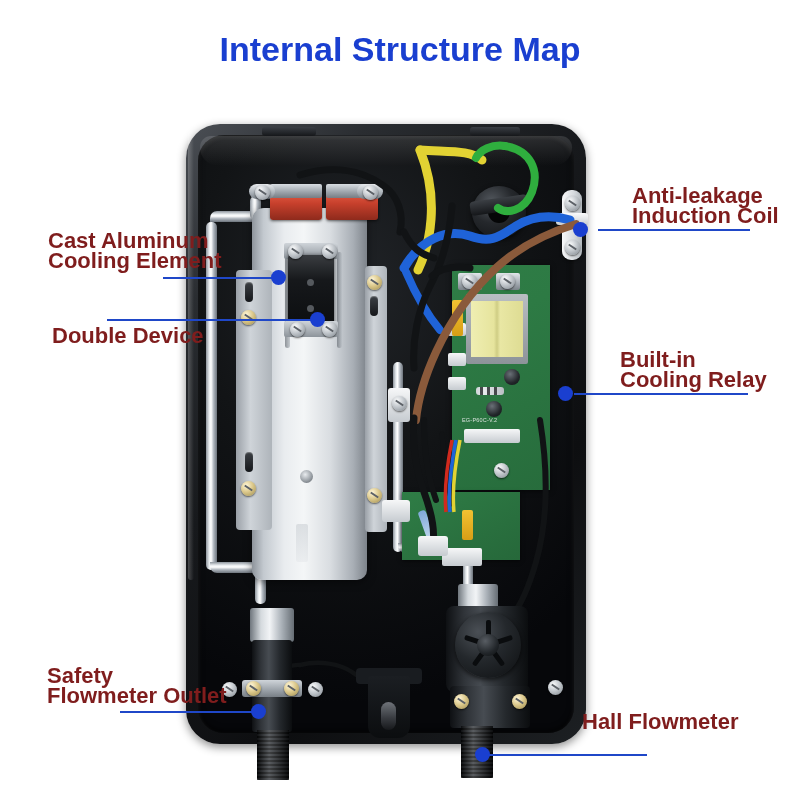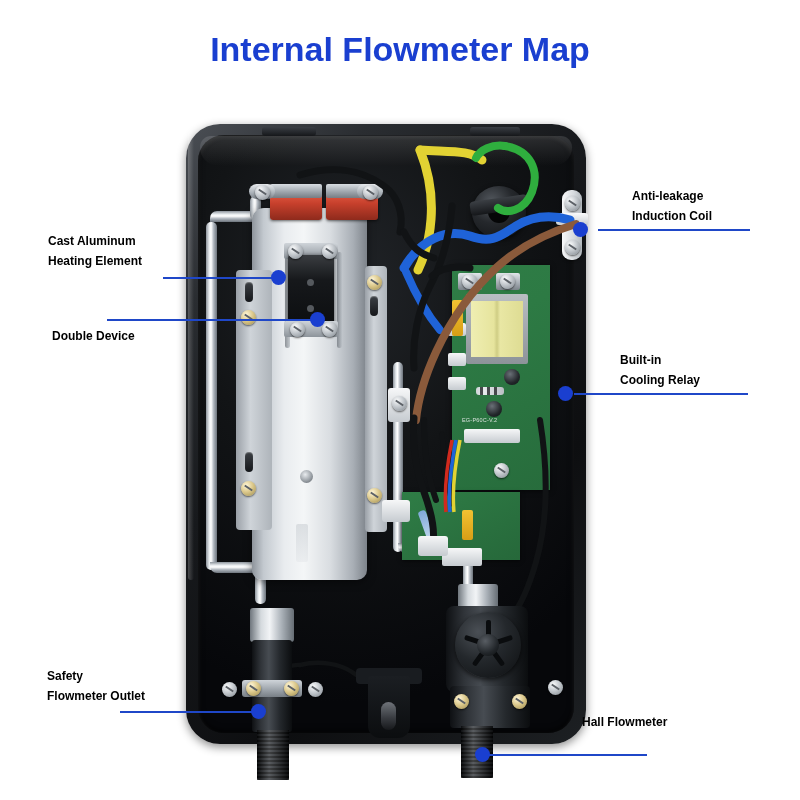--- a/index.html
+++ b/index.html
@@ -18,22 +18,22 @@
     position:absolute;left:0;top:30px;width:800px;
     text-align:center;
     font-size:34px;font-weight:bold;
     color:#1a3fd0;
     letter-spacing:0px;
   }
 
   
   .label{
     position:absolute;
-    color:#000000;
-    font-size:12px;
+    color:#7f1d1d;
+    font-size:22px;
     font-weight:bold;
     line-height:20px;
     white-space:pre-line;
   }
   .label.right{text-align:left;}
   .label.left{text-align:left;}
 
   
   .leader{
     position:absolute;
@@ -312,21 +312,21 @@
     position:absolute;
     background:linear-gradient(180deg,#cfd4d9,#9aa1a8 60%,#787f86);
     border-radius:3px;
   }
 </style>
 </head>
 <body>
 
 <div id="stage">
 
-  <div class="title">Internal Flowmeter Map</div>
+  <div class="title">Internal Structure Map</div>
 
   <div class="casing">
     <div class="casing-inner"></div>
     <div class="casing-rim-hl"></div>
   </div>
   <div class="casing-side-hl" style="left:188px;"></div>
 
   <div class="clip" style="left:262px;width:54px;"></div>
   <div class="clip" style="left:470px;width:50px;"></div>
 
@@ -480,21 +480,21 @@
   <div class="screw gold" style="left:512px;top:694px;"></div>
   <div class="thread" style="left:461px;top:726px;width:32px;height:52px;"></div>
 
   <div class="bracket-top"></div>
   <div class="bracket"></div>
 
   <div class="screw" style="left:548px;top:680px;"></div>
 
   <div>
     <div class="label left" style="left:48px;top:231px;">Cast Aluminum
-Heating Element</div>
+Cooling Element</div>
     <div class="leader" style="left:163px;top:277px;width:115px;"></div>
     <div class="dot" style="left:271px;top:270px;"></div>
   </div>
 
   <div>
     <div class="label left" style="left:52px;top:326px;">Double Device</div>
     <div class="leader" style="left:107px;top:319px;width:210px;"></div>
     <div class="dot" style="left:310px;top:312px;"></div>
   </div>
 

